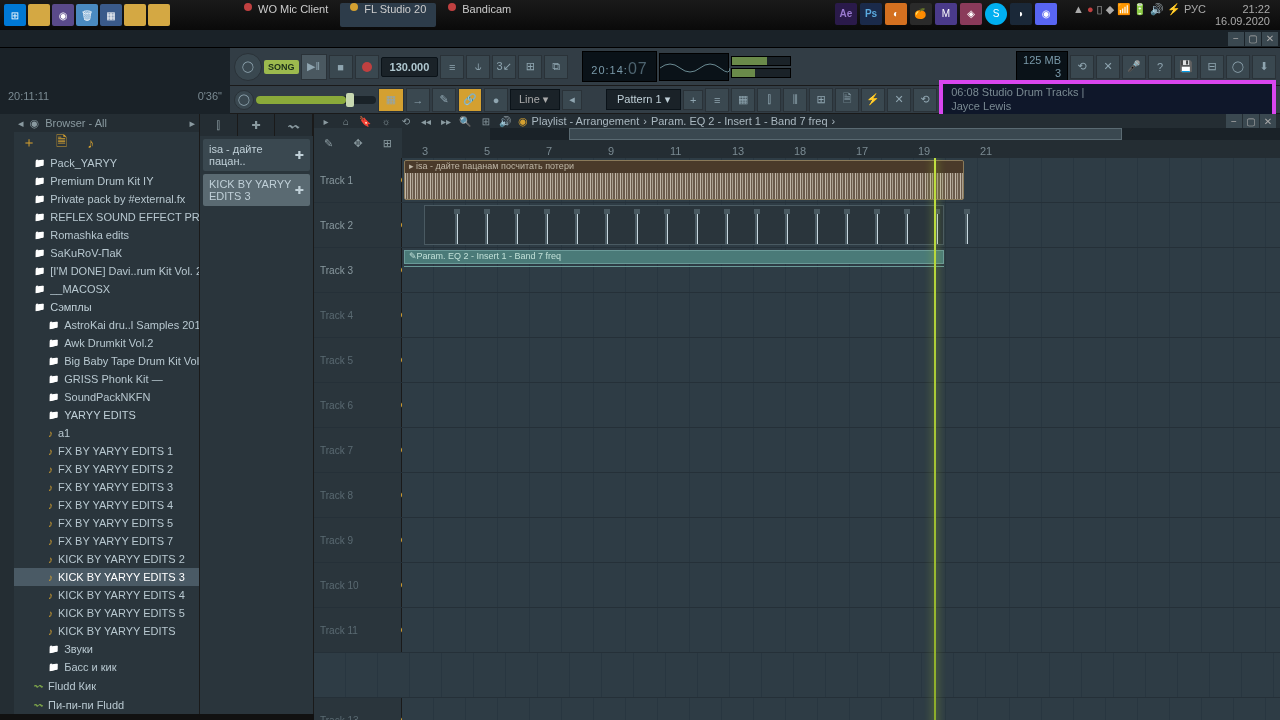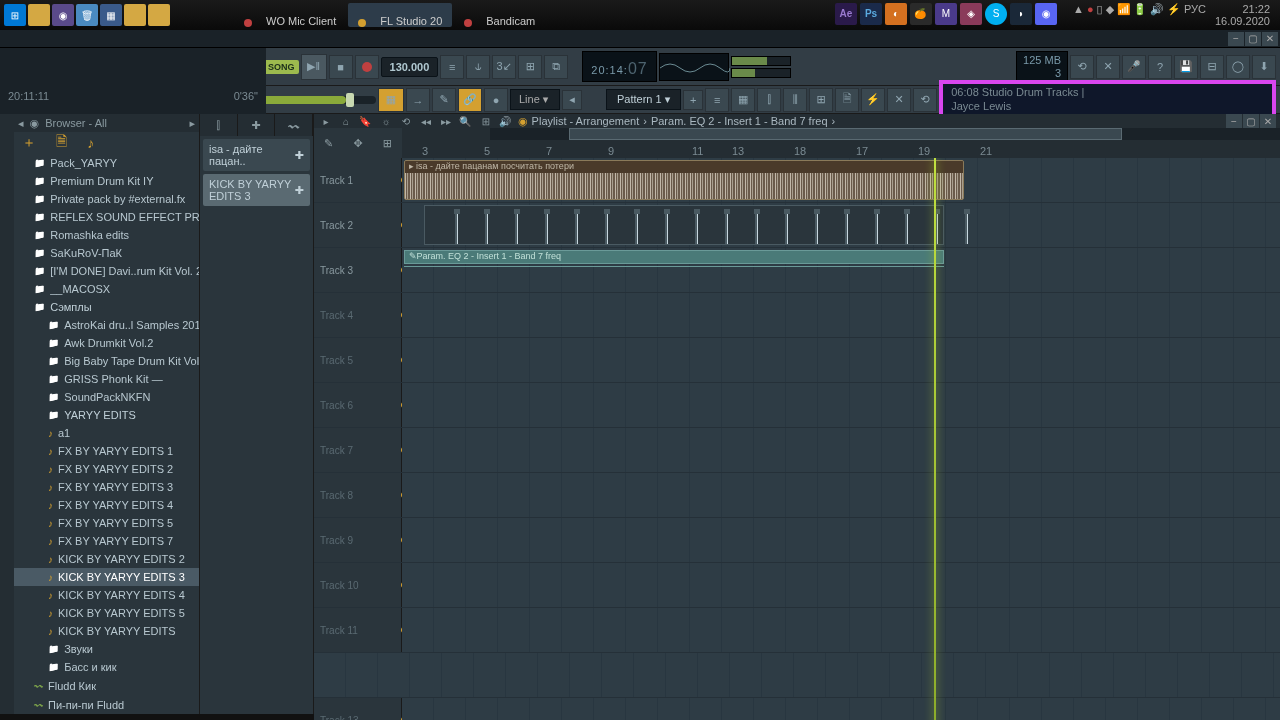--- a/index.html
+++ b/index.html
@@ -1,20 +1,20 @@
 <!DOCTYPE html>
 <html><head>
 <meta charset="utf-8">
 <style>
 *{margin:0;padding:0;box-sizing:border-box;font-family:Arial,sans-serif;font-size:11px;user-select:none}
 body{width:1280px;height:720px;background:#111;overflow:hidden;position:relative}
 .taskbar{height:30px;background:linear-gradient(#1a1a1a,#0a0a0a);display:flex;align-items:center;padding:0 4px;gap:2px}
 .tb-icon{width:22px;height:22px;background:#333;border-radius:2px;display:flex;align-items:center;justify-content:center;color:#fff;font-size:10px}
 .tb-folder{background:#d4a843}
-.tb-app{height:24px;padding:0 10px;display:flex;align-items:flex-end;gap:14px;color:#ccc;border-radius:2px}
+.tb-app{height:24px;padding:0 10px;display:flex;align-items:flex-start;gap:6px;color:#ccc;border-radius:2px}
 .tb-app.active{background:#2d3c4a}
 .tb-dot{width:8px;height:8px;border-radius:50%}
 .tb-spacer{flex:1}
 .tb-tray{display:flex;gap:3px;color:#aaa;font-size:10px}
 .tb-clock{text-align:right;line-height:1.1;padding:0 6px}
 .menubar{height:24px;background:#3a4850;display:flex;align-items:center;padding:0 4px;gap:0}
 .menu-item{padding:0 6px;color:#d8dde0;font-size:11px;font-weight:bold;height:100%;display:flex;align-items:center;cursor:pointer}
 .toolbar{height:38px;background:#323d45;display:flex;align-items:center;padding:0 4px;gap:2px;border-bottom:1px solid #1a1a1a}
 .tb-btn{width:24px;height:24px;background:#3a4850;border:1px solid #2a3238;display:flex;align-items:center;justify-content:center;color:#8fa5b0;font-size:11px;cursor:pointer}
 .tb-btn.small{width:20px;height:20px}
@@ -223,21 +223,21 @@
   <div class="tb-btn">🗎</div>
   <div class="tb-btn">⚡</div>
   <div class="tb-btn">✕</div>
   <div class="tb-btn">⟲</div>
   <div class="title-box">
     <div>06:08   Studio Drum Tracks |</div>
     <div>Jayce Lewis</div>
   </div>
 </div>
 
-<div style="position:absolute;left:0;top:48px;width:266px;height:66px;background:#1a2228">
+<div style="position:absolute;left:0;top:48px;width:230px;height:66px;background:#1a2228">
   <div style="padding:4px 8px;color:#7a8a92;font-size:10px;display:flex;justify-content:space-between;margin-top:38px">
     <span>20:11:11</span>
     <span>0'36"</span>
   </div>
 </div>
 
 <div class="main" style="position:absolute;left:0;top:114px;right:0;bottom:0">
 
   <div style="width:14px;background:#242d33"></div>
 
@@ -338,21 +338,21 @@
             <span>⊞</span>
           </div>
           <div class="tc-ruler" id="ruler">
             <div class="minimap">
                 <div class="minimap-view"></div>
               </div>
           <span style="left: 20px;">3</span>
               <span style="left: 82px;">5</span>
               <span style="left: 144px;">7</span>
               <span style="left: 206px;">9</span>
-              <span style="left: 268px; margin-left: 22px;">11</span>
+              <span style="left: 268px;">11</span>
               <span style="left: 330px;">13</span>
               <span style="left: 392px;">18</span>
               <span style="left: 454px;">17</span>
               <span style="left: 516px;">19</span>
               <span style="left: 578px;">21</span>
             </div>
         </div>
         <div class="tracks-scroll" id="tracks">
             <div class="track-row">
               <div class="track-hdr">Track 1<div class="track-dot"></div></div>

